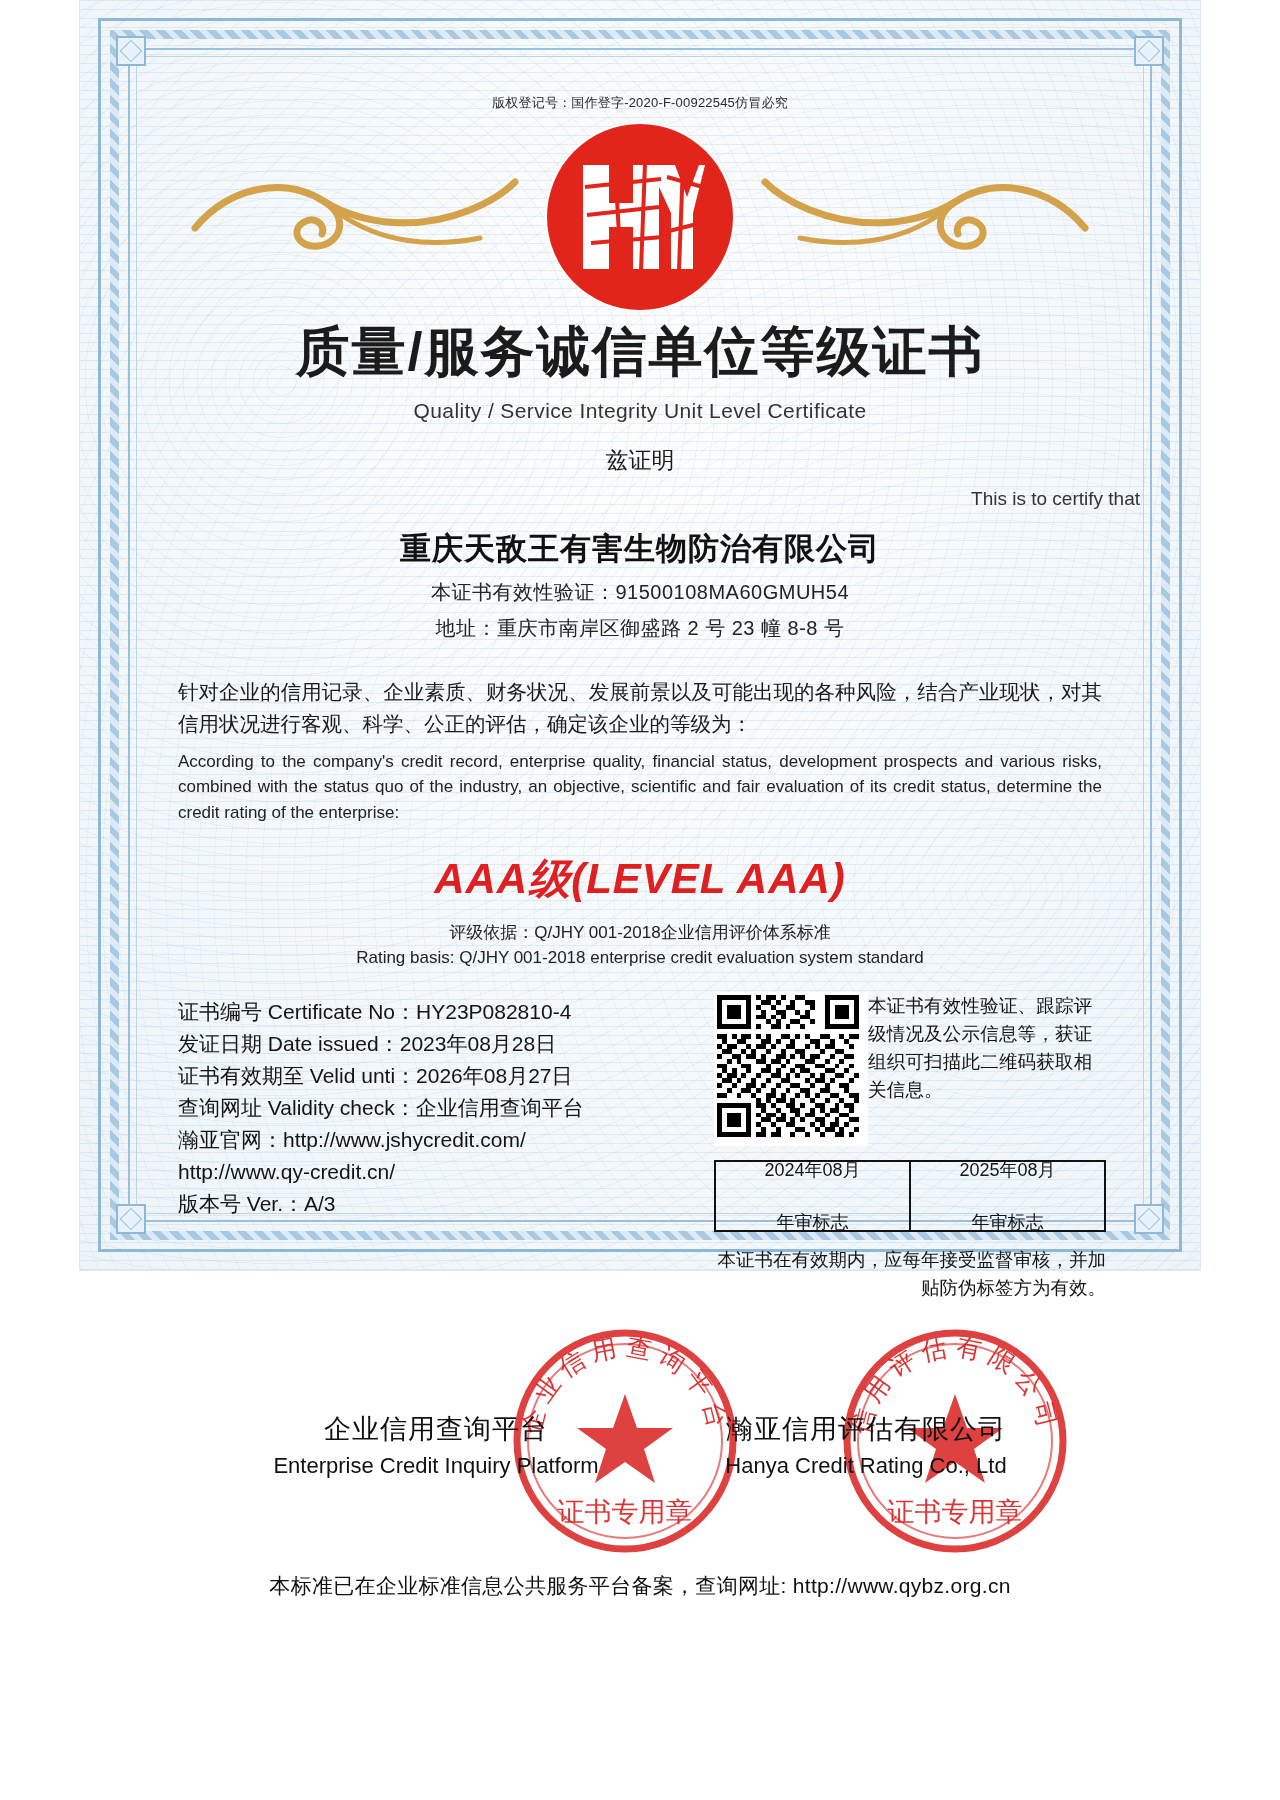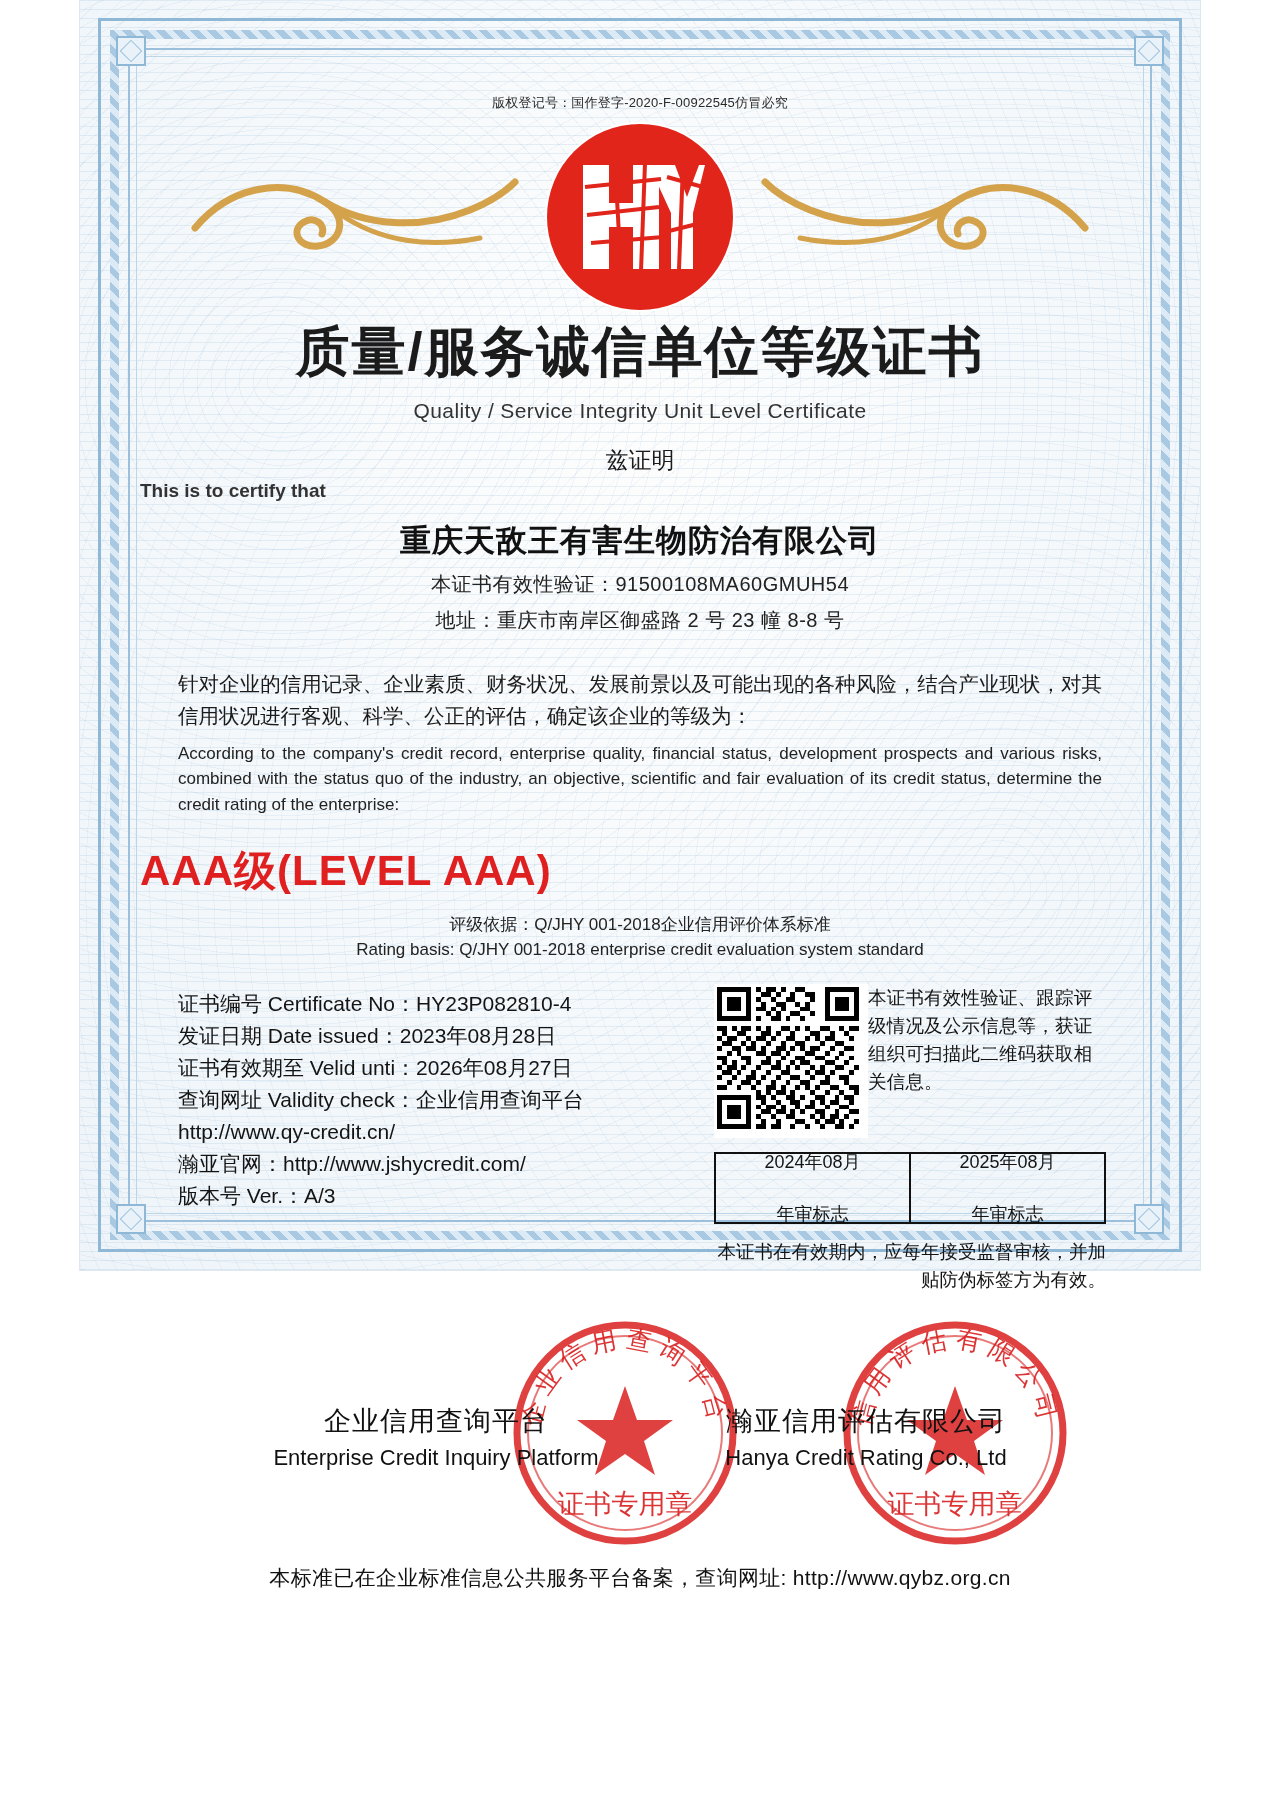--- a/index.html
+++ b/index.html
@@ -143,25 +143,24 @@
     margin-top: 10px;
     letter-spacing: 0.4px;
   }
   .certify-cn {
     text-align: center;
     font-size: 23px;
     color: #1b1b1b;
     margin-top: 22px;
   }
   .certify-en {
-    text-align: left;
+    text-align: right;
     font-size: 19px;
     color: #333;
-    margin-top: 4px;
-    font-weight: bold;
+    margin-top: 12px;
   }
   .company {
     text-align: center;
     font-size: 31px;
     font-weight: bold;
     color: #111;
     margin-top: 18px;
     letter-spacing: 1px;
   }
   .meta-line {
@@ -185,25 +184,27 @@
   }
   .para-en {
     font-size: 17px;
     color: #222;
     line-height: 1.5;
     margin-top: 8px;
     text-align: justify;
   }
 
   .level {
+    text-align: center;
     font-size: 42px;
     font-weight: bold;
     color: #e02020;
     margin-top: 26px;
     letter-spacing: 1px;
+    font-style: italic;
   }
   .basis-cn {
     text-align: center;
     font-size: 17px;
     color: #222;
     margin-top: 14px;
   }
   .basis-en {
     text-align: center;
     font-size: 17px;
@@ -390,22 +391,22 @@
     <div class="level">AAA级(LEVEL AAA)</div>
     <div class="basis-cn">评级依据：Q/JHY 001-2018企业信用评价体系标准</div>
     <div class="basis-en">Rating basis: Q/JHY 001-2018 enterprise credit evaluation system standard</div>
 
     <div class="details-row">
       <div class="details-left">
         <div class="detail-line">证书编号 Certificate No：HY23P082810-4</div>
         <div class="detail-line">发证日期 Date issued：2023年08月28日</div>
         <div class="detail-line">证书有效期至 Velid unti：2026年08月27日</div>
         <div class="detail-line">查询网址 Validity check：企业信用查询平台</div>
+        <div class="detail-line">瀚亚官网：http://www.jshycredit.com/</div>
         <div class="detail-line">http://www.qy-credit.cn/</div>
-        <div class="detail-line">瀚亚官网：http://www.jshycredit.com/</div>
         <div class="detail-line">版本号 Ver.：A/3</div>
       </div>
 
       <div class="details-right">
         <div class="qr-row">
           <div class="qr">
             <svg width="142" height="142" viewBox="0 0 29 29" shape-rendering="crispEdges">
               <rect width="29" height="29" fill="#fff"></rect>
               <g fill="#000">
                 <rect x="0" y="0" width="7" height="1"></rect>

